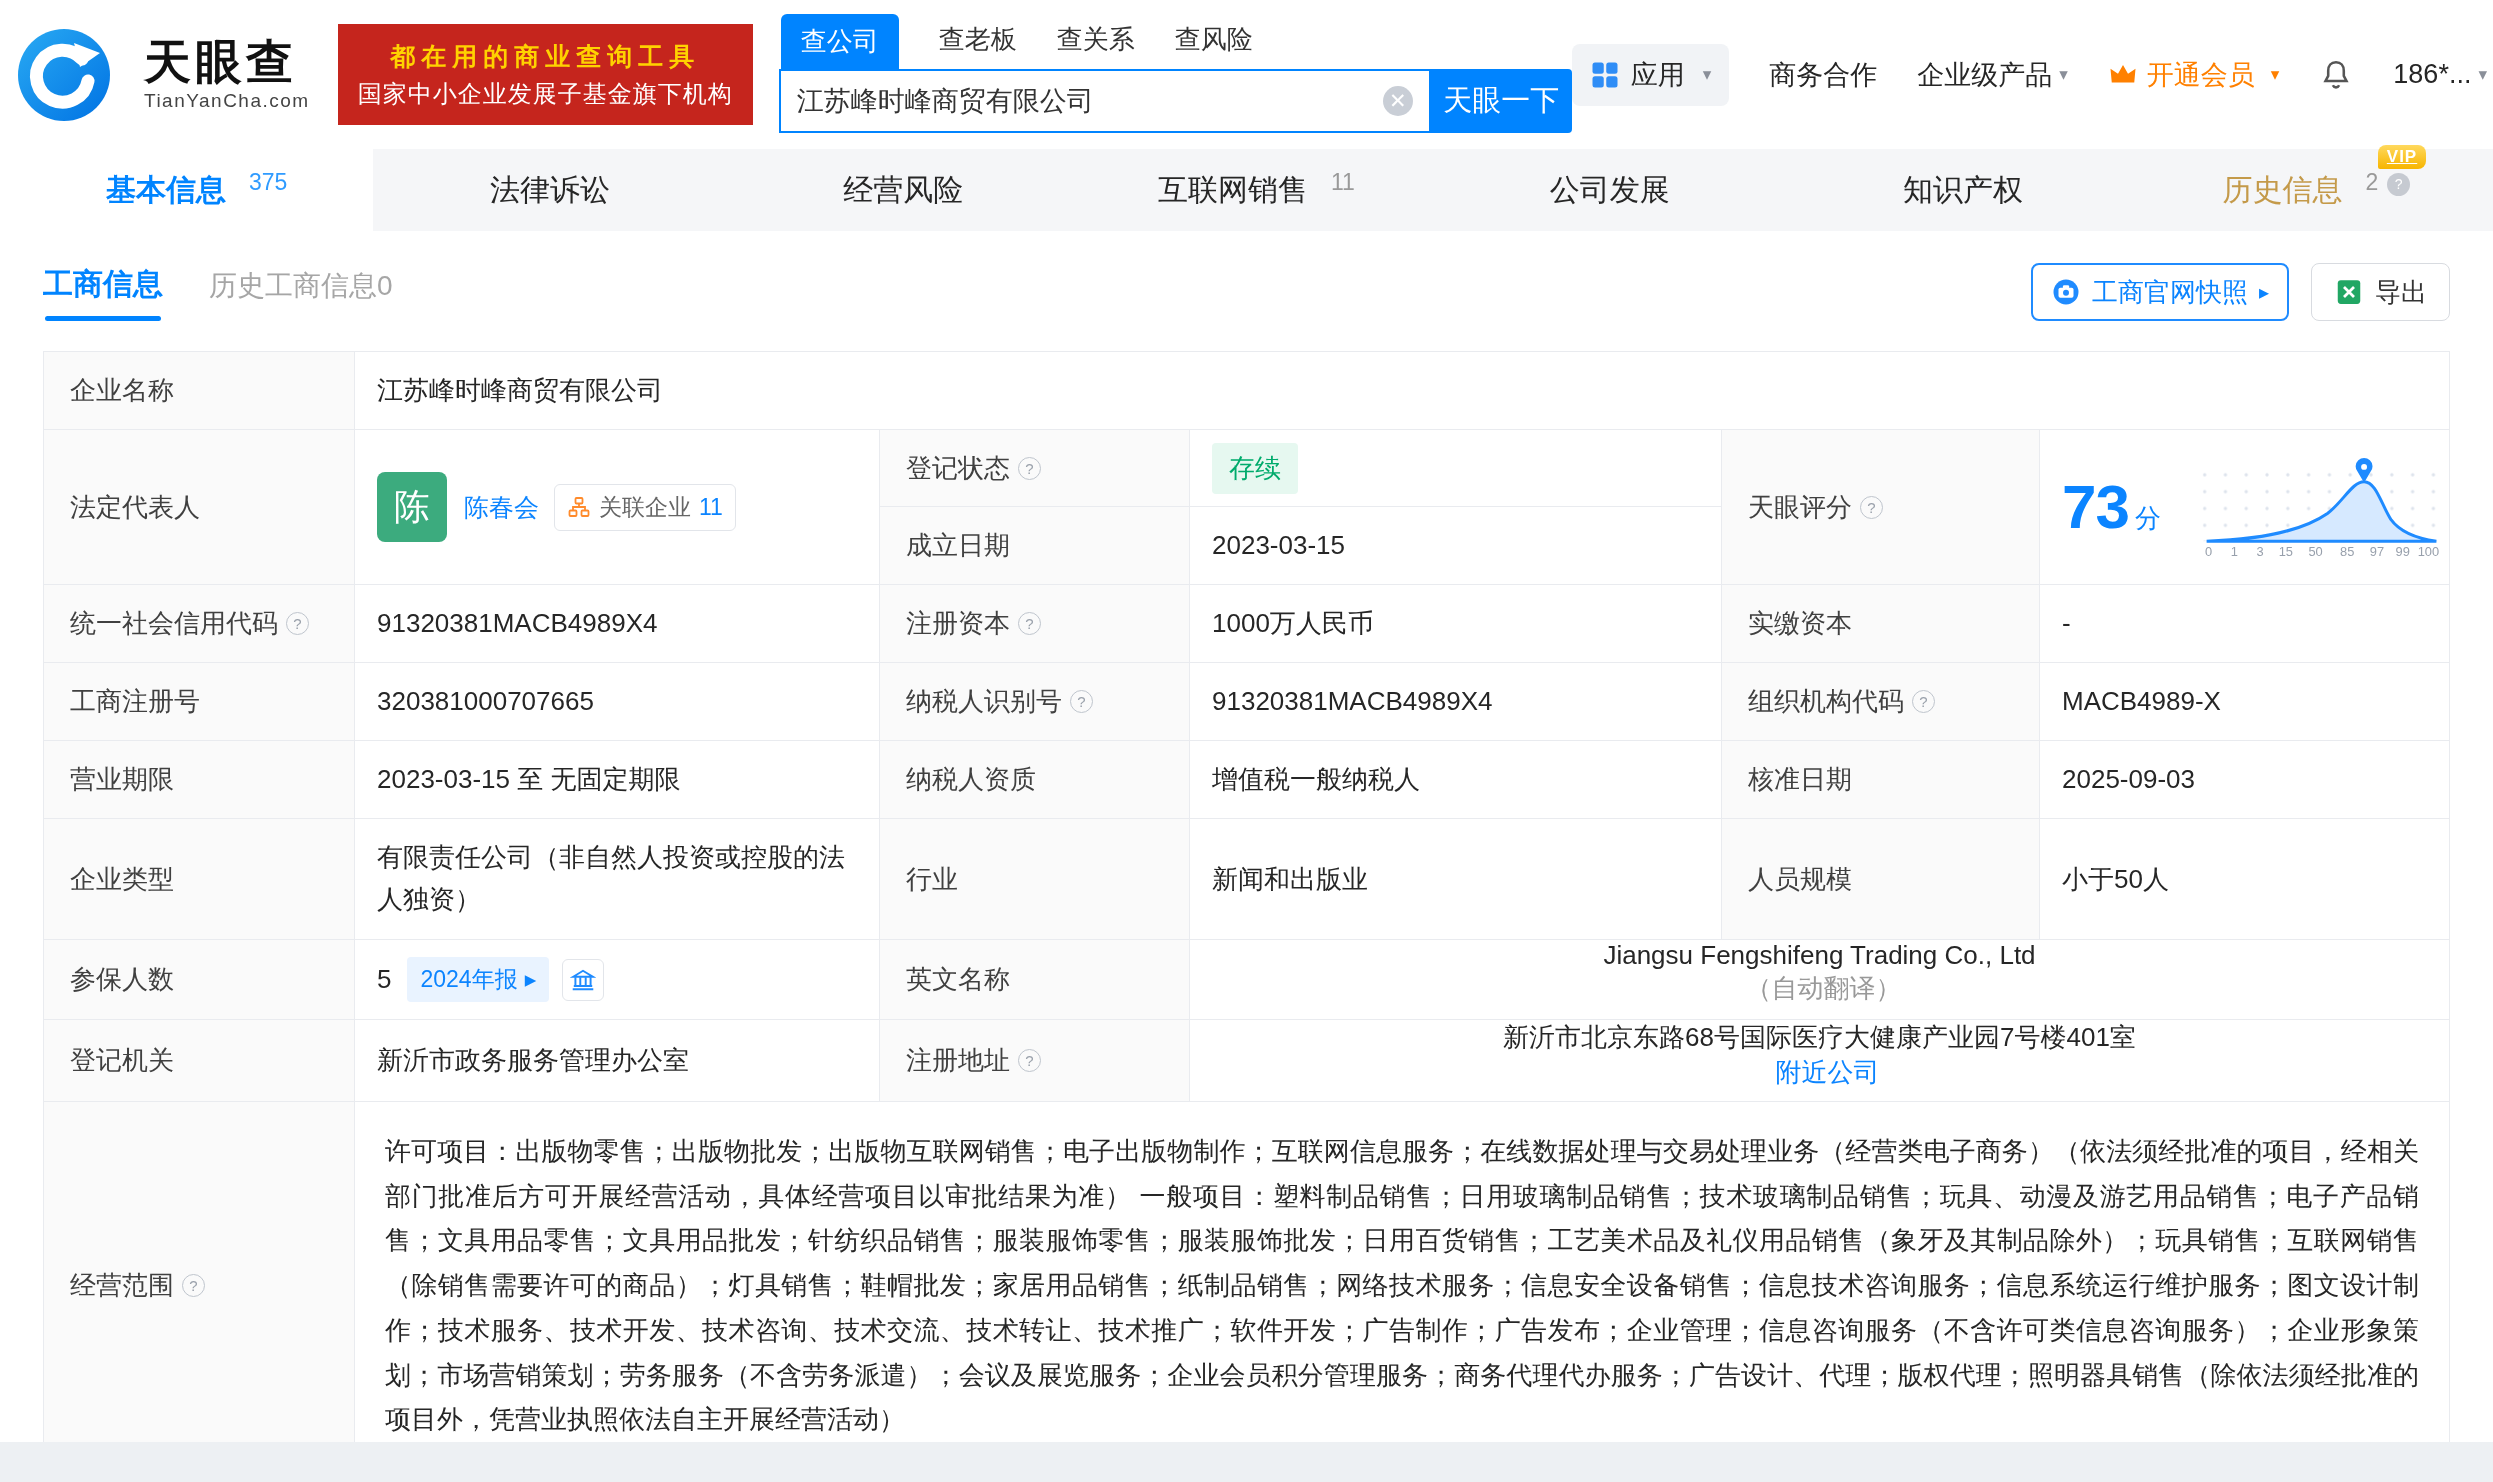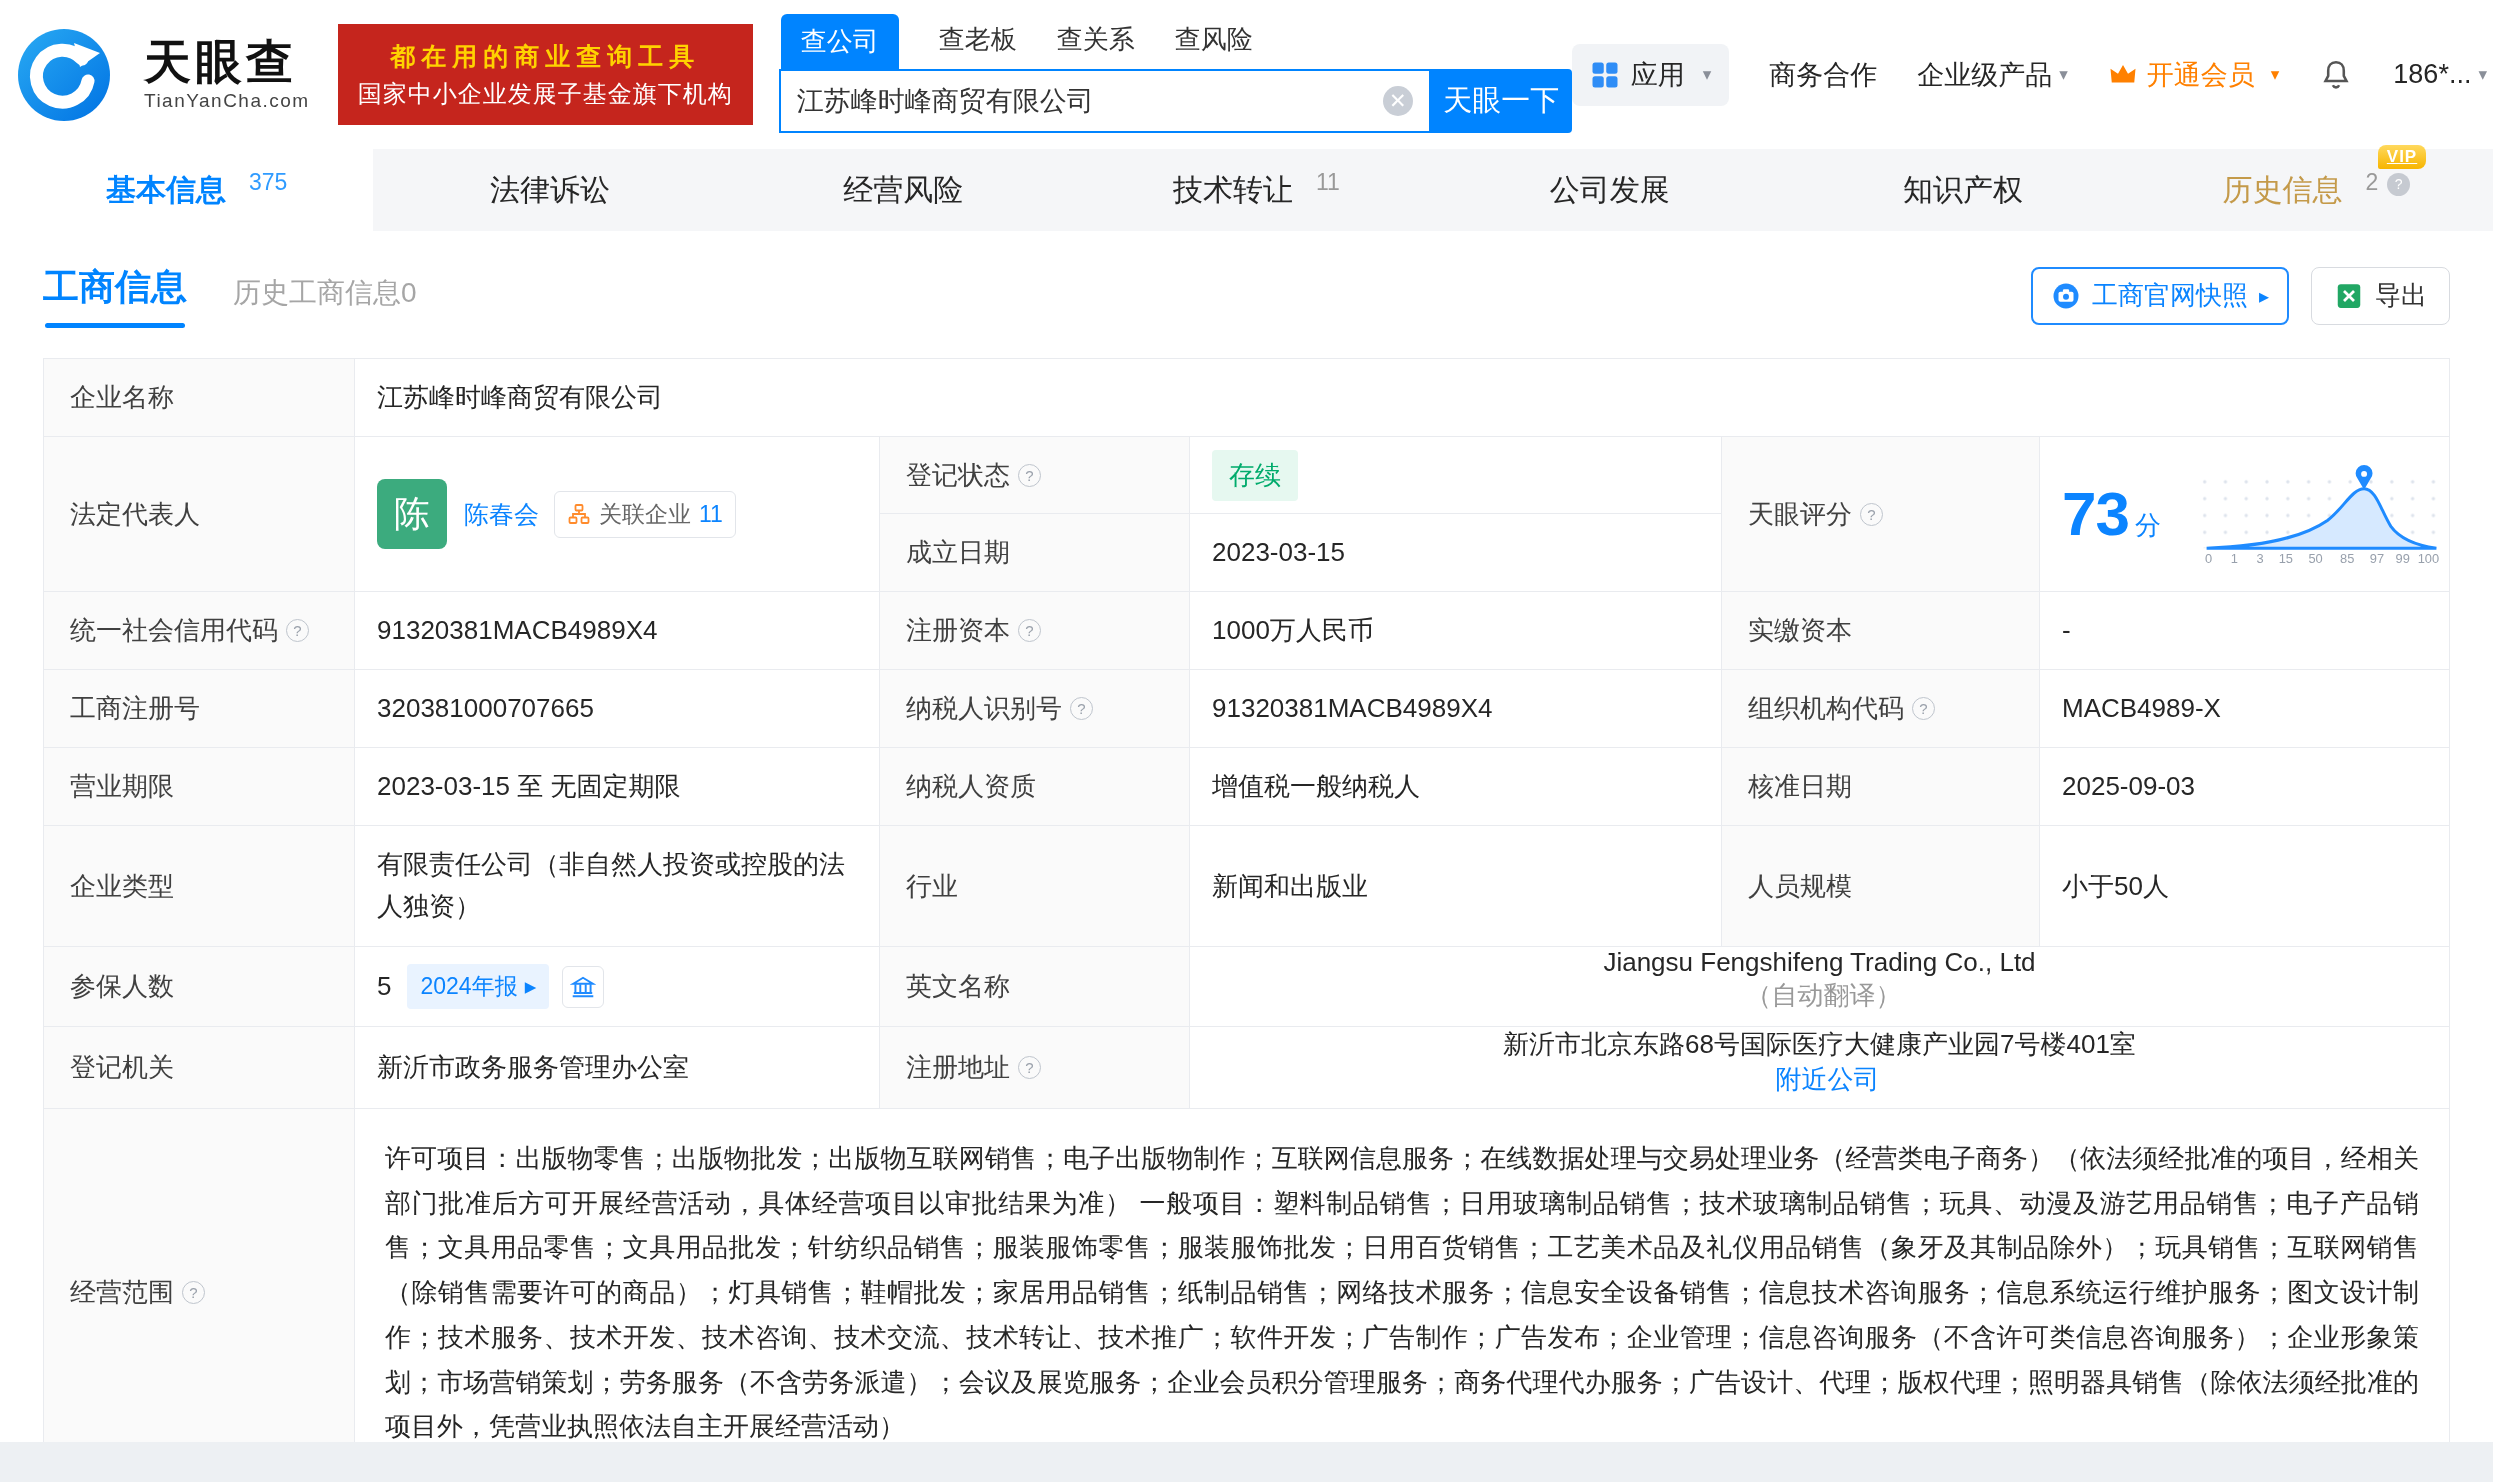--- a/index.html
+++ b/index.html
@@ -41,21 +41,21 @@
   .mtab-inner { position:relative; display:flex; align-items:center; }
   .mcount { font-size:23px; margin-left:23px; position:relative; top:-8px; color:#999; font-weight:400; }
   .mtab.active .mcount { color:#2f9bff; }
   .mtab.vip-tab { color:#c49a4a; }
   .vip-tag { position:absolute; top:-25px; right:-16px; background:linear-gradient(180deg,#ffd95d,#f7b500); color:#fff; font-size:17px; font-weight:700; padding:2px 9px; border-radius:8px 8px 8px 2px; letter-spacing:1px;text-decoration:underline; }
   .locki { width:23px; height:23px; border-radius:50%; background:#c6cad1; color:#fff; font-size:14px; display:flex; align-items:center; justify-content:center; margin-left:9px; position:relative; top:-6px; flex:none; }
 
   
   .subnav { display:flex; align-items:center; padding:32px 43px 26px; }
   .sn-left { display:flex; align-items:flex-end; gap:46px; }
-  .sn-active { font-size:36px; font-weight:700; color:#0084ff; position:relative; padding-bottom:16px; }
+  .sn-active { font-size:30px; font-weight:700; color:#0084ff; position:relative; padding-bottom:16px; }
   .sn-active::after { content:""; position:absolute; left:2px; right:2px; bottom:0; height:5px; border-radius:3px; background:#0084ff; }
   .sn-muted { font-size:28px; color:#a6a6a6; padding-bottom:16px; }
   .sn-right { margin-left:auto; display:flex; gap:22px; align-items:center; }
   .btn-snapshot { height:58px; border:2px solid #1f8bff; color:#0b84ff; border-radius:8px; display:flex; align-items:center; gap:11px; padding:0 18px; font-size:26px; background:#fff; }
   .btn-snapshot .arr { font-size:20px; }
   .btn-export { height:58px; border:1px solid #d8dbe0; color:#333; border-radius:8px; display:flex; align-items:center; gap:11px; padding:0 22px; font-size:26px; background:#fff; }
 
   
   .info-table { margin:4px 43px 0; border:1px solid #e9ebef; display:grid;
     grid-template-columns:310px 525px 310px 532px 318px auto;
@@ -184,21 +184,21 @@
           <span data-interactable="false">法律诉讼</span>
         </span>
     </div>
     <div class="mtab" data-interactable="true">
       <span class="mtab-inner">
           <span data-interactable="false">经营风险</span>
         </span>
     </div>
     <div class="mtab" data-interactable="true">
       <span class="mtab-inner">
-          <span data-interactable="false">技术转让</span>
+          <span data-interactable="false">互联网销售</span>
       <span class="mcount" data-interactable="false">11</span>
         </span>
     </div>
     <div class="mtab" data-interactable="true">
       <span class="mtab-inner">
           <span data-interactable="false">公司发展</span>
         </span>
     </div>
     <div class="mtab" data-interactable="true">
       <span class="mtab-inner">

